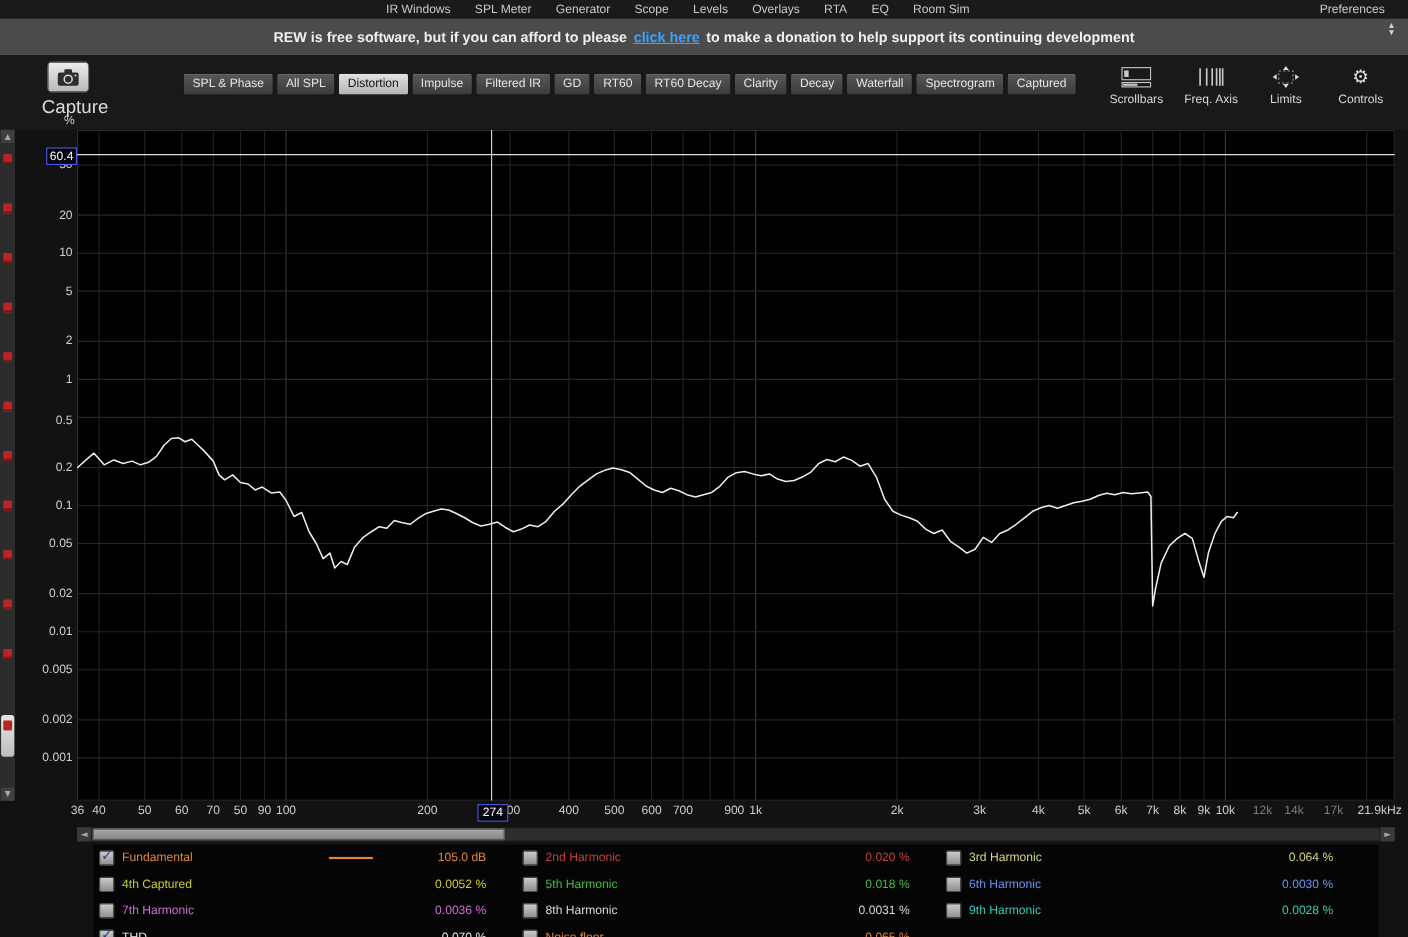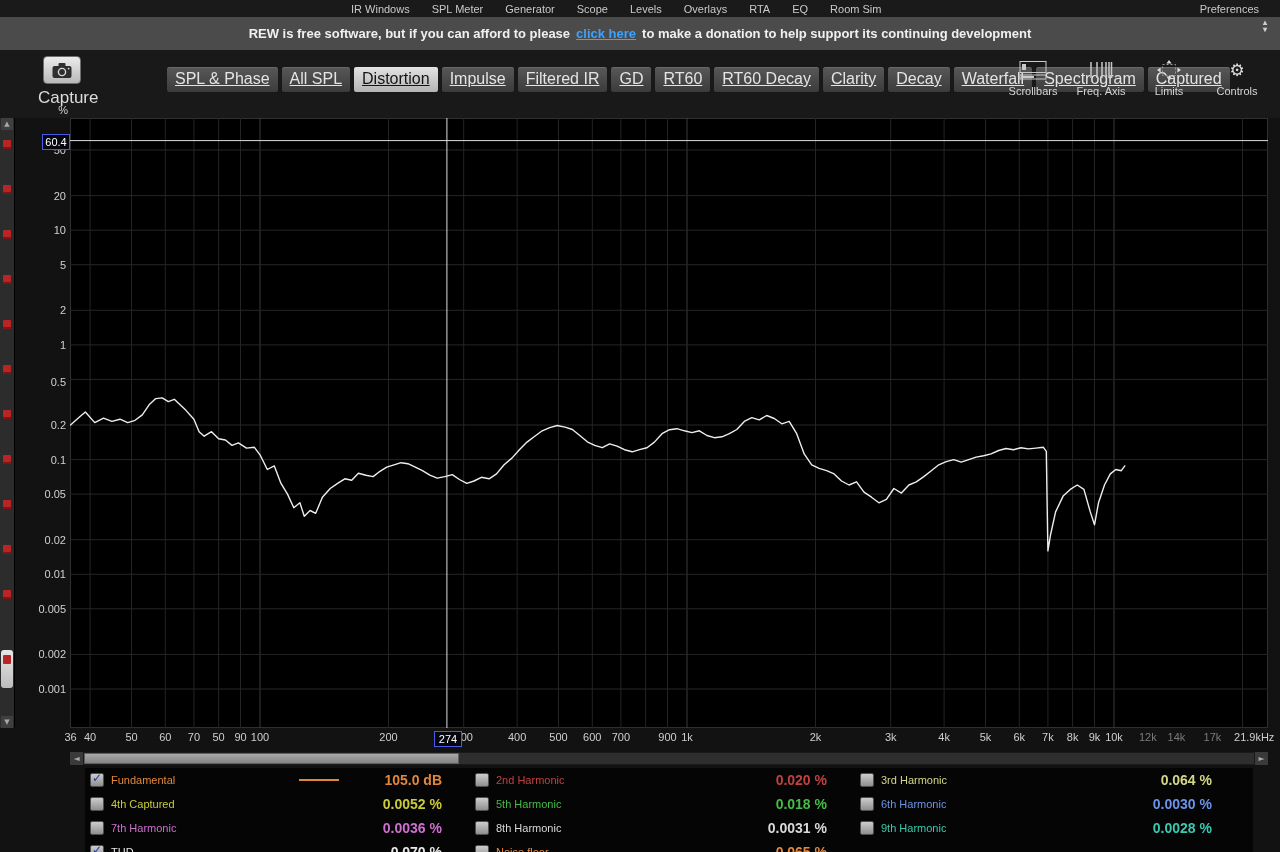--- a/index.html
+++ b/index.html
@@ -21,23 +21,23 @@
   .banner-collapse{position:absolute;right:8px;top:2px;color:#cfcfcf;font-size:8px;line-height:7px;
           text-align:center;width:14px;cursor:pointer;}
 
   
   .toolbar{position:absolute;top:50px;left:0;right:0;height:68px;background:#191919;}
   .capture{position:absolute;left:38px;top:6px;width:48px;text-align:center;cursor:pointer;}
   .capture-btn{width:36px;height:26px;margin:0 auto;border:1px solid #6e6e6e;border-radius:4px;
           background:linear-gradient(#ececec,#b9b9b9);display:flex;align-items:center;justify-content:center;}
   .capture-label{color:#dcdcdc;font-size:17px;margin-top:4px;}
   .tabs{position:absolute;left:166px;top:16px;display:flex;}
-  .tab{font-size:16px;color:#e4e4e4;background:linear-gradient(#585858,#3b3b3b);
+  .tab{font-size:11px;color:#e4e4e4;background:linear-gradient(#585858,#3b3b3b);
        border:1px solid #181818;border-radius:3px;padding:3px 8px 4px;margin-right:2px;
-       white-space:nowrap;cursor:pointer;box-shadow:inset 0 1px rgba(255,255,255,0.10);text-decoration:underline;}
+       white-space:nowrap;cursor:pointer;box-shadow:inset 0 1px rgba(255,255,255,0.10);}
   .tab.active{background:linear-gradient(#e2e2e2,#b4b4b4);color:#141414;}
   .right-tools{position:absolute;right:12px;top:8px;display:flex;gap:6px;}
   .tool{width:62px;text-align:center;color:#d6d6d6;font-size:11px;cursor:pointer;}
   .tool-icon{height:24px;display:flex;align-items:center;justify-content:center;margin-bottom:3px;}
   .gear-glyph{font-size:17px;color:#dcdcdc;font-family:"DejaVu Sans",sans-serif;}
 
   
   .left-strip{position:absolute;left:0;top:118px;width:14px;height:610px;background:#2c2c2c;
               border-right:1px solid #000;}
   .strip-arrow{position:absolute;left:1px;width:12px;height:12px;background:#3f3f3f;color:#a8a8a8;
@@ -78,21 +78,21 @@
   
   .legend{position:absolute;left:85px;top:768px;width:1168px;height:96px;background:#050505;}
   .legend-row{display:grid;grid-template-columns:385px 385px 385px;height:24px;}
   .entry{display:flex;align-items:center;height:24px;padding:0 28px 0 5px;}
   .cb{width:12px;height:12px;flex:none;border:1px solid #4f4f4f;border-radius:2px;margin-right:7px;
       background:linear-gradient(#cccccc,#8f8f8f);position:relative;cursor:pointer;}
   .cb .check{position:absolute;top:-3px;left:1px;color:#1e3a96;font-size:12px;font-weight:bold;
       font-family:"DejaVu Sans",sans-serif;}
   .entry-label{font-size:11px;white-space:nowrap;}
   .swatch{width:40px;height:2px;margin-left:124px;flex:none;}
-  .entry-value{margin-left:auto;font-size:14px;white-space:nowrap;font-weight:bold;}
+  .entry-value{margin-left:auto;font-size:11px;white-space:nowrap;}
 </style>
 </head>
 <body>
 
 <div class="app">
 
   <div class="menubar">
     <div class="menu-spacer"></div>
     <div id="menu-items" style="display:flex;">
         <div class="menu-item">IR Windows</div>

